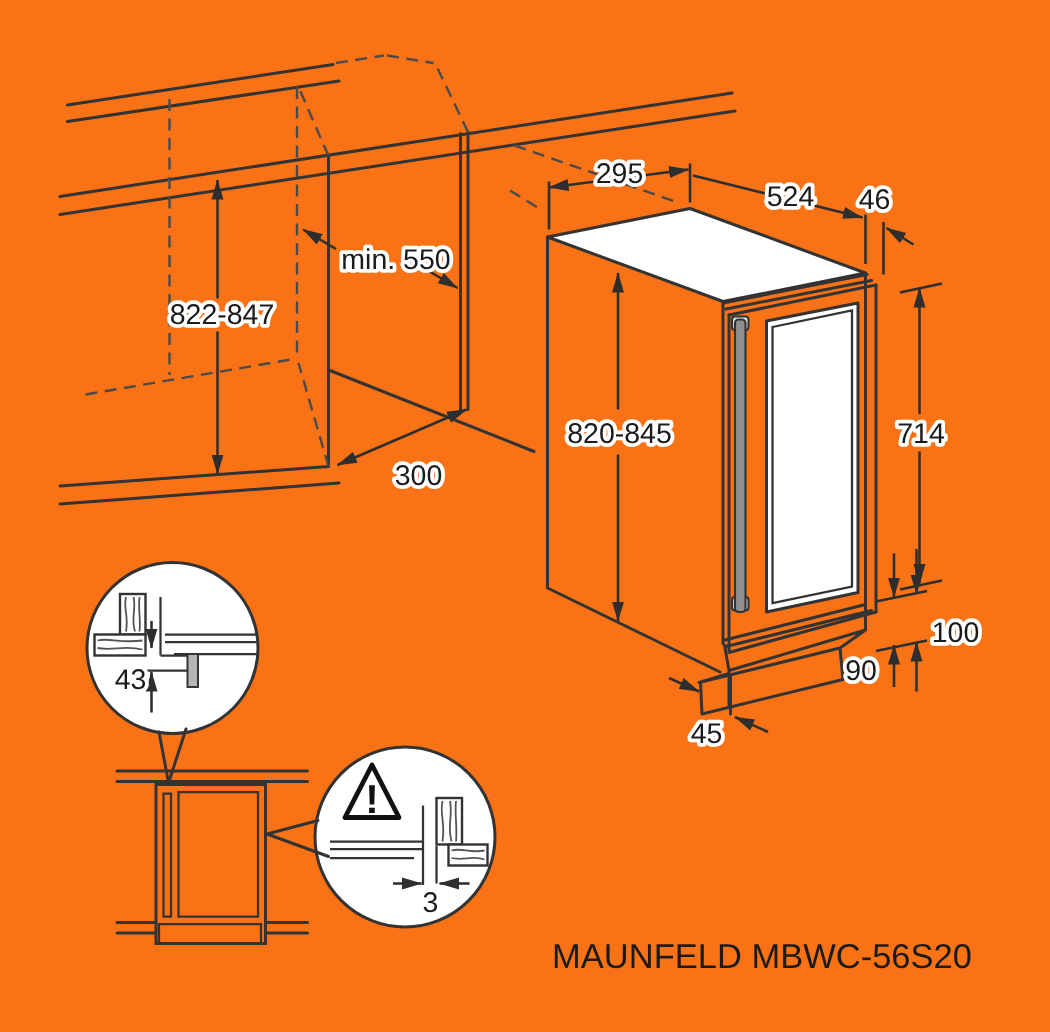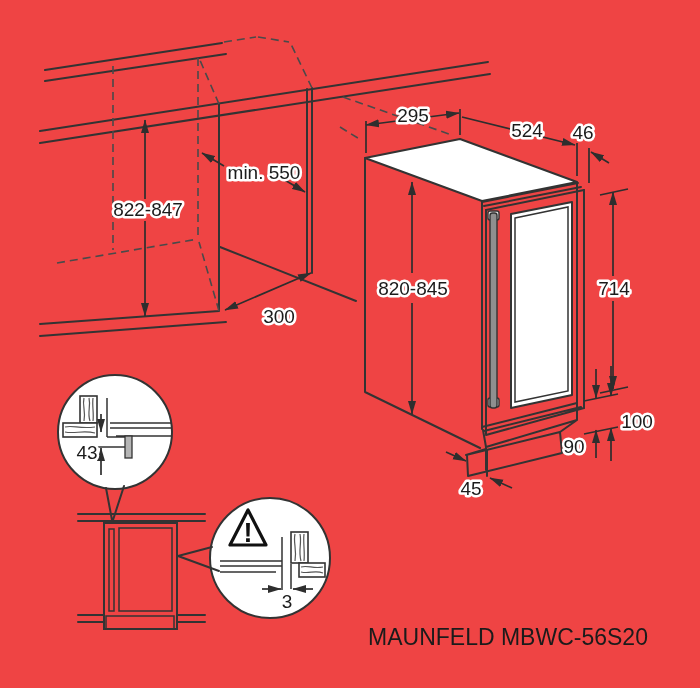--- a/index.html
+++ b/index.html
@@ -1,16 +1,16 @@
 <!DOCTYPE html>
 <html><head>
 <meta charset="utf-8">
 <style>
   html,body{margin:0;padding:0;background:#fff;}
-  .stage{position:relative;width:700px;height:688px;background:#ef4444;overflow:hidden;
+  .stage{position:relative;width:700px;height:688px;background:#f97316;overflow:hidden;
          font-family:"Liberation Sans", sans-serif;}
   svg{display:block}
   .ln   {stroke:#333333;stroke-width:2;fill:none;stroke-linecap:round;}
   .lnthin{stroke:#333333;stroke-width:1.5;fill:none;}
   .dash {stroke:#4a4a4a;stroke-width:1.6;fill:none;stroke-dasharray:8 5;}
   .dim  {stroke:#2e2e2e;stroke-width:1.7;fill:none;}
   .face {fill:#ffffff;stroke:#333333;stroke-width:2;stroke-linejoin:round;}
   .txt  {font-family:"Liberation Sans", sans-serif;font-size:19px;fill:#1b1b1b;
          text-anchor:middle;paint-order:stroke;stroke:#ffffff;stroke-width:5px;stroke-linejoin:round;}
   .model{font-family:"Liberation Sans", sans-serif;font-size:23px;fill:#1b1b1b;text-anchor:middle;}

